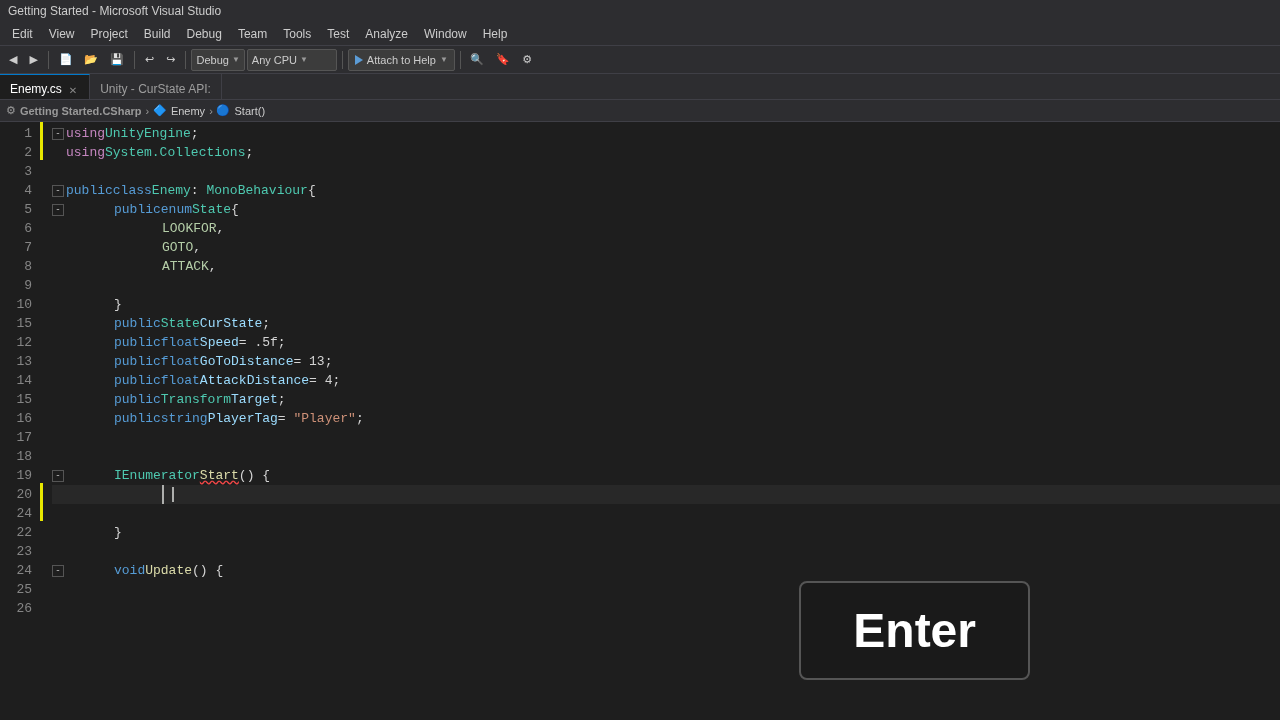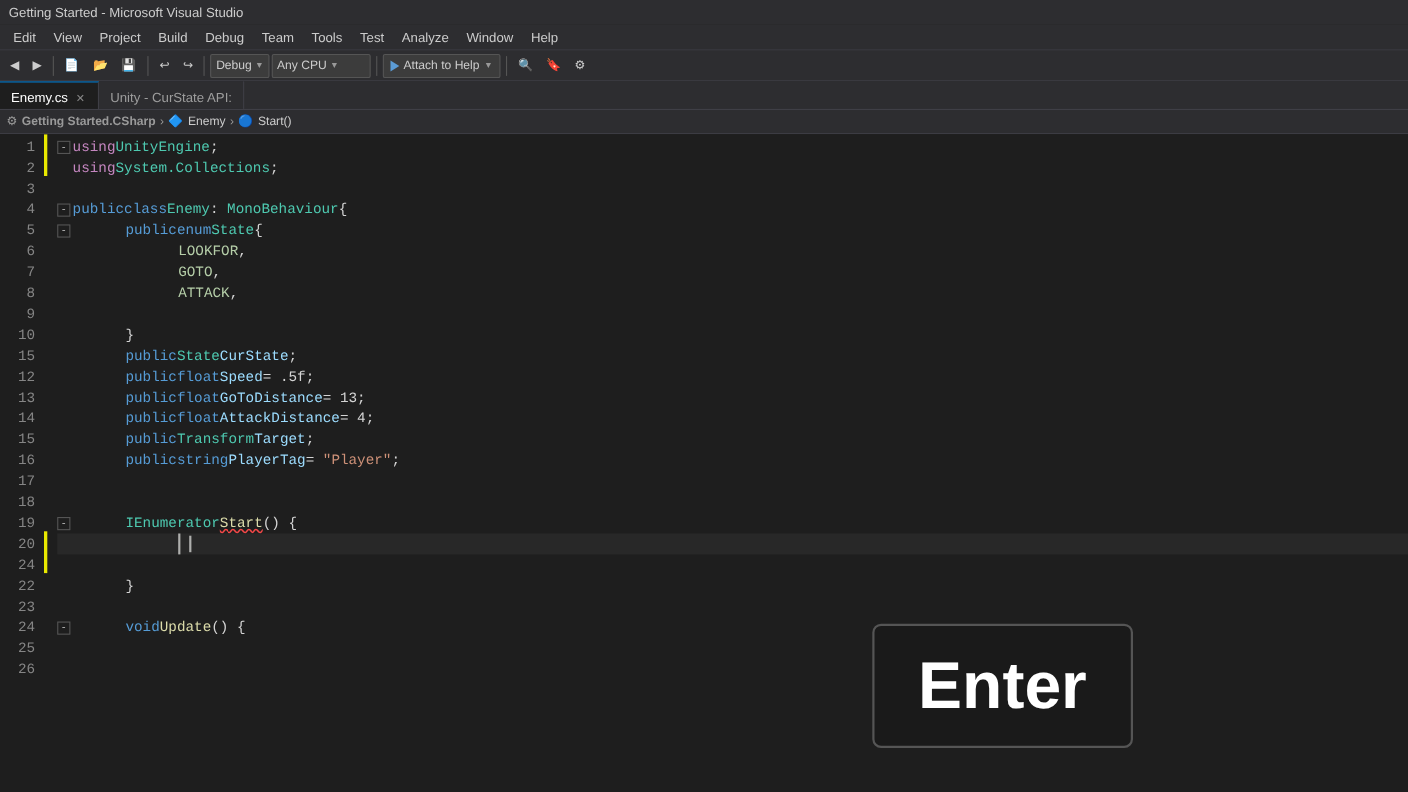--- a/index.html
+++ b/index.html
@@ -245,23 +245,23 @@
     
     #enter-overlay {
       position: absolute;
       bottom: 40px;
       right: 250px;
       background: #1a1a1a;
       border: 2px solid #555;
       border-radius: 8px;
       color: #fff;
       font-family: 'Segoe UI', Arial, sans-serif;
-      font-size: 60px;
+      font-size: 48px;
       font-weight: bold;
-      padding: 20px 40px;
+      padding: 20px 52px;
       z-index: 100;
     }
 
     
     ::-webkit-scrollbar { width: 10px; height: 10px; }
     ::-webkit-scrollbar-track { background: #1e1e1e; }
     ::-webkit-scrollbar-thumb { background: #424242; }
 
     
     .squiggle {

